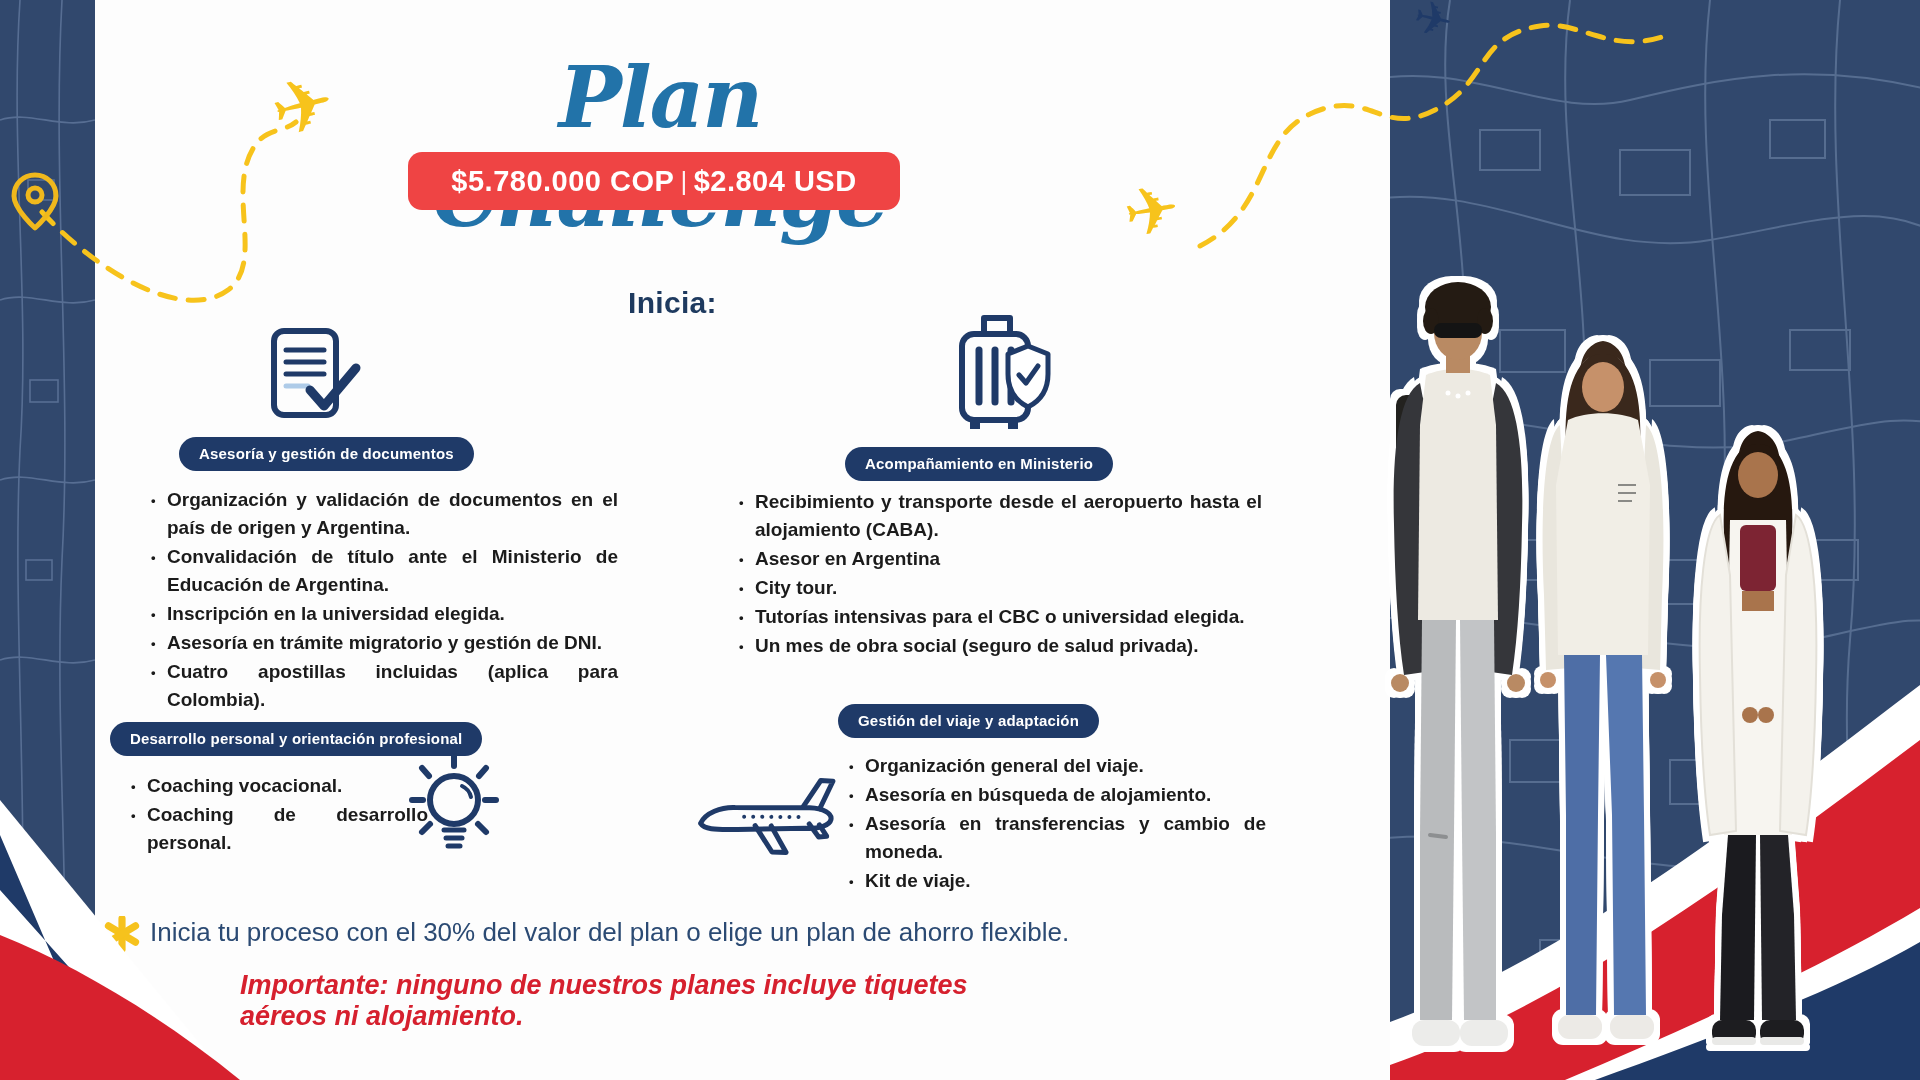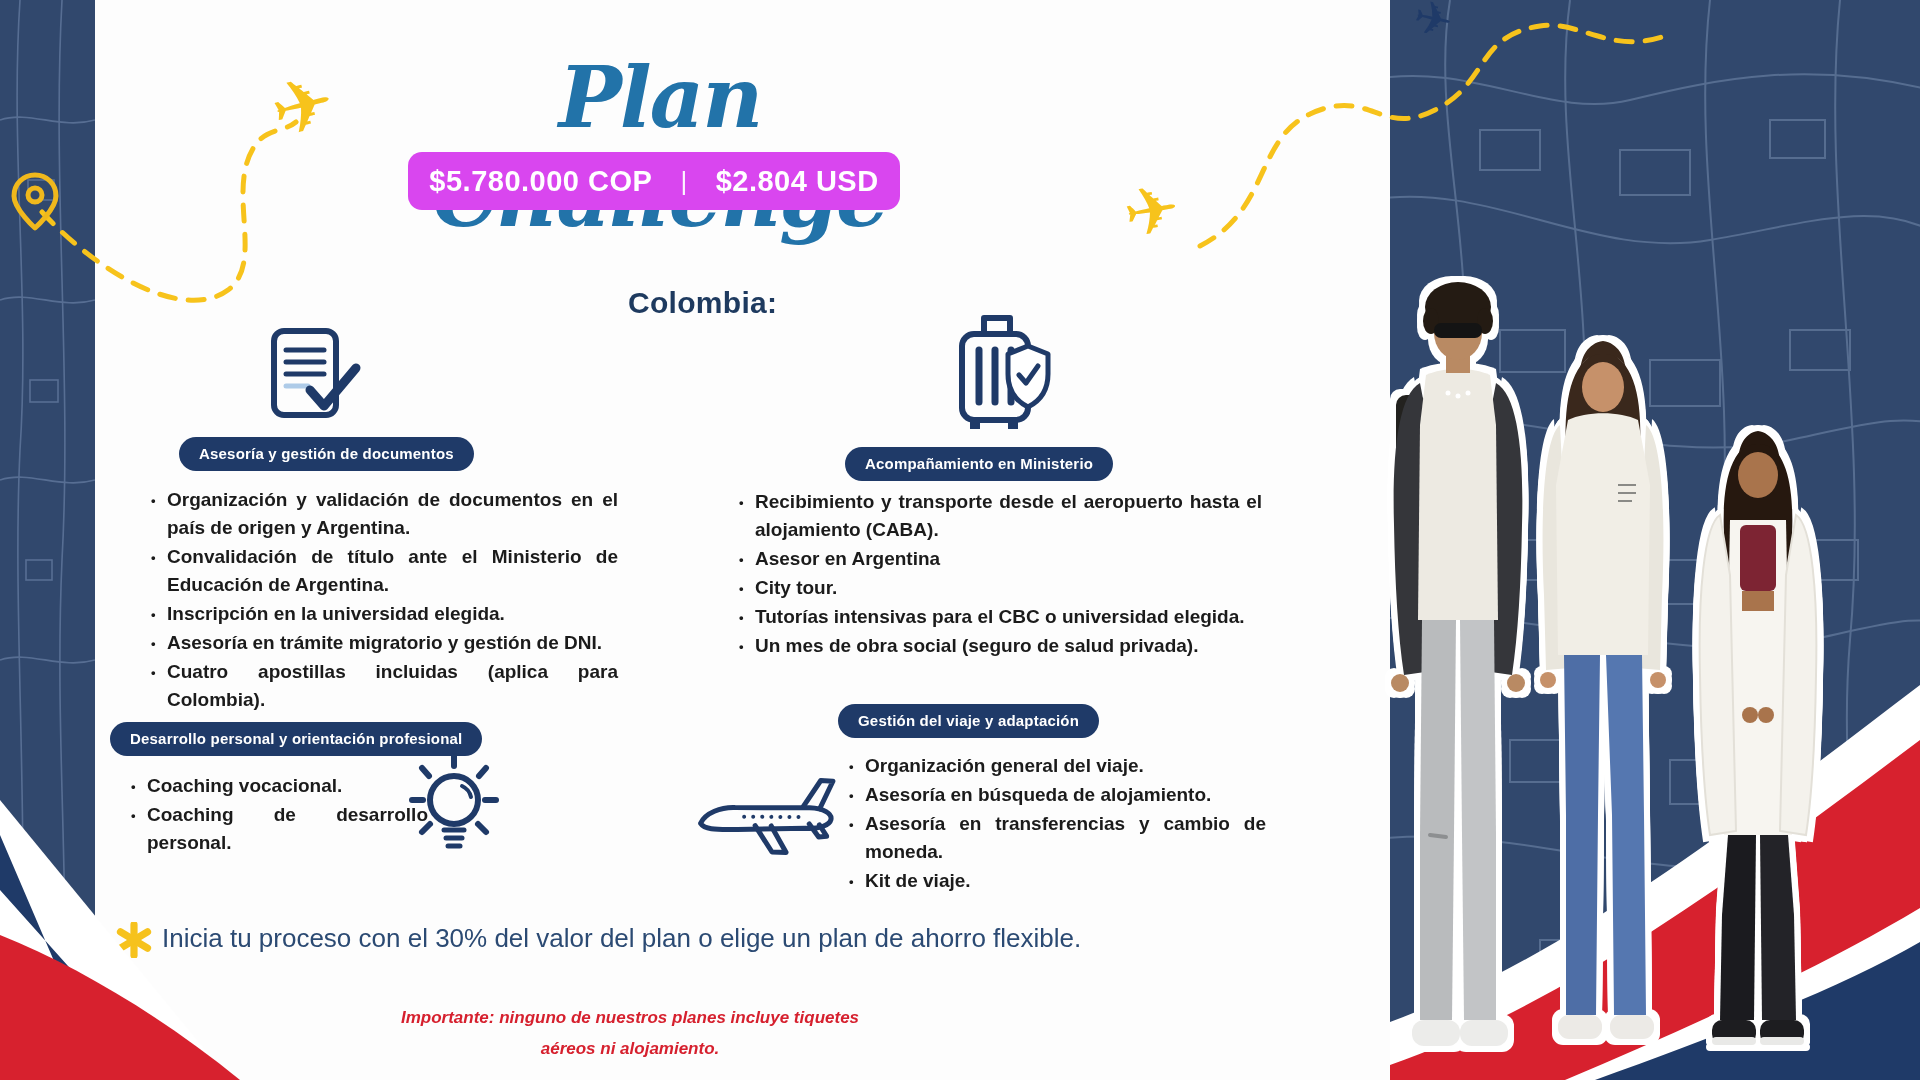--- a/index.html
+++ b/index.html
@@ -12,22 +12,22 @@
   .map-left { left:0; }
   .map-right { left:1390px; }
 
   .card { position:absolute; left:95px; top:0; width:1295px; height:1080px; background:#fdfdfd; }
 
   .title { position:absolute; left:340px; top:48px; width:640px; text-align:center;
            font-family:"DejaVu Serif", serif; font-style:italic; font-weight:bold;
            font-size:84px; color:#2273a9; letter-spacing:-2px; }
 
   .price-pill { position:absolute; left:408px; top:152px; width:492px; height:58px;
-                background:#d946ef; border-radius:14px; display:flex; align-items:center;
-                justify-content:center; gap:28px; color:#fff; font-weight:bold; font-size:29px;
+                background:#ef4444; border-radius:14px; display:flex; align-items:center;
+                justify-content:center; gap:6px; color:#fff; font-weight:bold; font-size:29px;
                 letter-spacing:0.5px; }
   .price-pill .sep { font-weight:normal; font-size:26px; opacity:0.95; }
 
   .includes { position:absolute; left:628px; top:286px; font-size:30px; font-weight:bold;
               color:#1e3a5f; letter-spacing:0.3px; }
 
   .pill { position:absolute; background:#1f3a68; color:#fff; font-weight:bold; font-size:15px;
           padding:8px 20px 9px; border-radius:30px; letter-spacing:0.2px; white-space:nowrap; }
   .pill-doc   { left:179px; top:437px; }
   .pill-dev   { left:110px; top:722px; }
@@ -42,26 +42,26 @@
   .list-dev  { left:130px; top:772px; width:298px; }
   .list-arg  { left:738px; top:488px; width:524px; }
   .list-trip { left:848px; top:752px; width:418px; }
 
   .icon-svg { position:absolute; }
   .icon-doc     { left:268px; top:326px; }
   .icon-luggage { left:948px; top:308px; }
   .icon-bulb    { left:404px; top:752px; }
   .icon-plane   { left:690px; top:764px; }
 
-  .footnote { position:absolute; left:116px; top:914px; width:1000px; display:flex;
-              align-items:flex-start; gap:10px;margin-top:6px; }
+  .footnote { position:absolute; left:104px; top:914px; width:1000px; display:flex;
+              align-items:flex-start; gap:10px; }
   .footnote .txt { font-size:26px; color:#2b4a73; line-height:36px; }
 
-  .important { position:absolute; left:240px; top:1002px; width:780px; text-align:center;
-               font-size:17px; font-weight:bold; font-style:italic; color:#d6202e;
+  .important { position:absolute; left:240px; top:970px; width:780px; 
+               font-size:27px; font-weight:bold; font-style:italic; color:#d6202e;
                line-height:31px; }
 
   .uplane { position:absolute; color:#f7c31c; line-height:1; }
   .uplane-1 { left:272px; top:70px;  font-size:74px; transform:rotate(-14deg); }
   .uplane-2 { left:1124px; top:178px; font-size:66px; transform:rotate(-10deg); }
   .uplane-navy { left:1414px; top:-4px; font-size:46px; color:#1f3a68; transform:rotate(12deg); }
 
   .deco-svg { position:absolute; pointer-events:none; }
   .deco-left  { left:0; top:60px; }
   .deco-right { left:1080px; top:0; }
@@ -141,21 +141,21 @@
   <div class="uplane uplane-navy">✈</div>
 
   <div class="title">Plan Challenge</div>
 
   <div class="price-pill">
     <span>$5.780.000 COP</span>
     <span class="sep">|</span>
     <span>$2.804 USD</span>
   </div>
 
-  <div class="includes">Colombia:</div>
+  <div class="includes">Inicia:</div>
 
   <svg class="icon-svg icon-doc" width="96" height="100" viewBox="0 0 96 100">
     <rect x="6" y="5" width="62" height="84" rx="10" fill="none" stroke="#1f3a68" stroke-width="6"></rect>
     <line x1="18" y1="24" x2="56" y2="24" stroke="#1f3a68" stroke-width="5" stroke-linecap="round"></line>
     <line x1="18" y1="36" x2="56" y2="36" stroke="#1f3a68" stroke-width="5" stroke-linecap="round"></line>
     <line x1="18" y1="48" x2="56" y2="48" stroke="#1f3a68" stroke-width="5" stroke-linecap="round"></line>
     <line x1="18" y1="60" x2="40" y2="60" stroke="#aecbe8" stroke-width="5" stroke-linecap="round"></line>
     <path d="M42,64 L56,80 L88,42" fill="none" stroke="#1f3a68" stroke-width="9" stroke-linecap="round" stroke-linejoin="round"></path>
   </svg>
 

